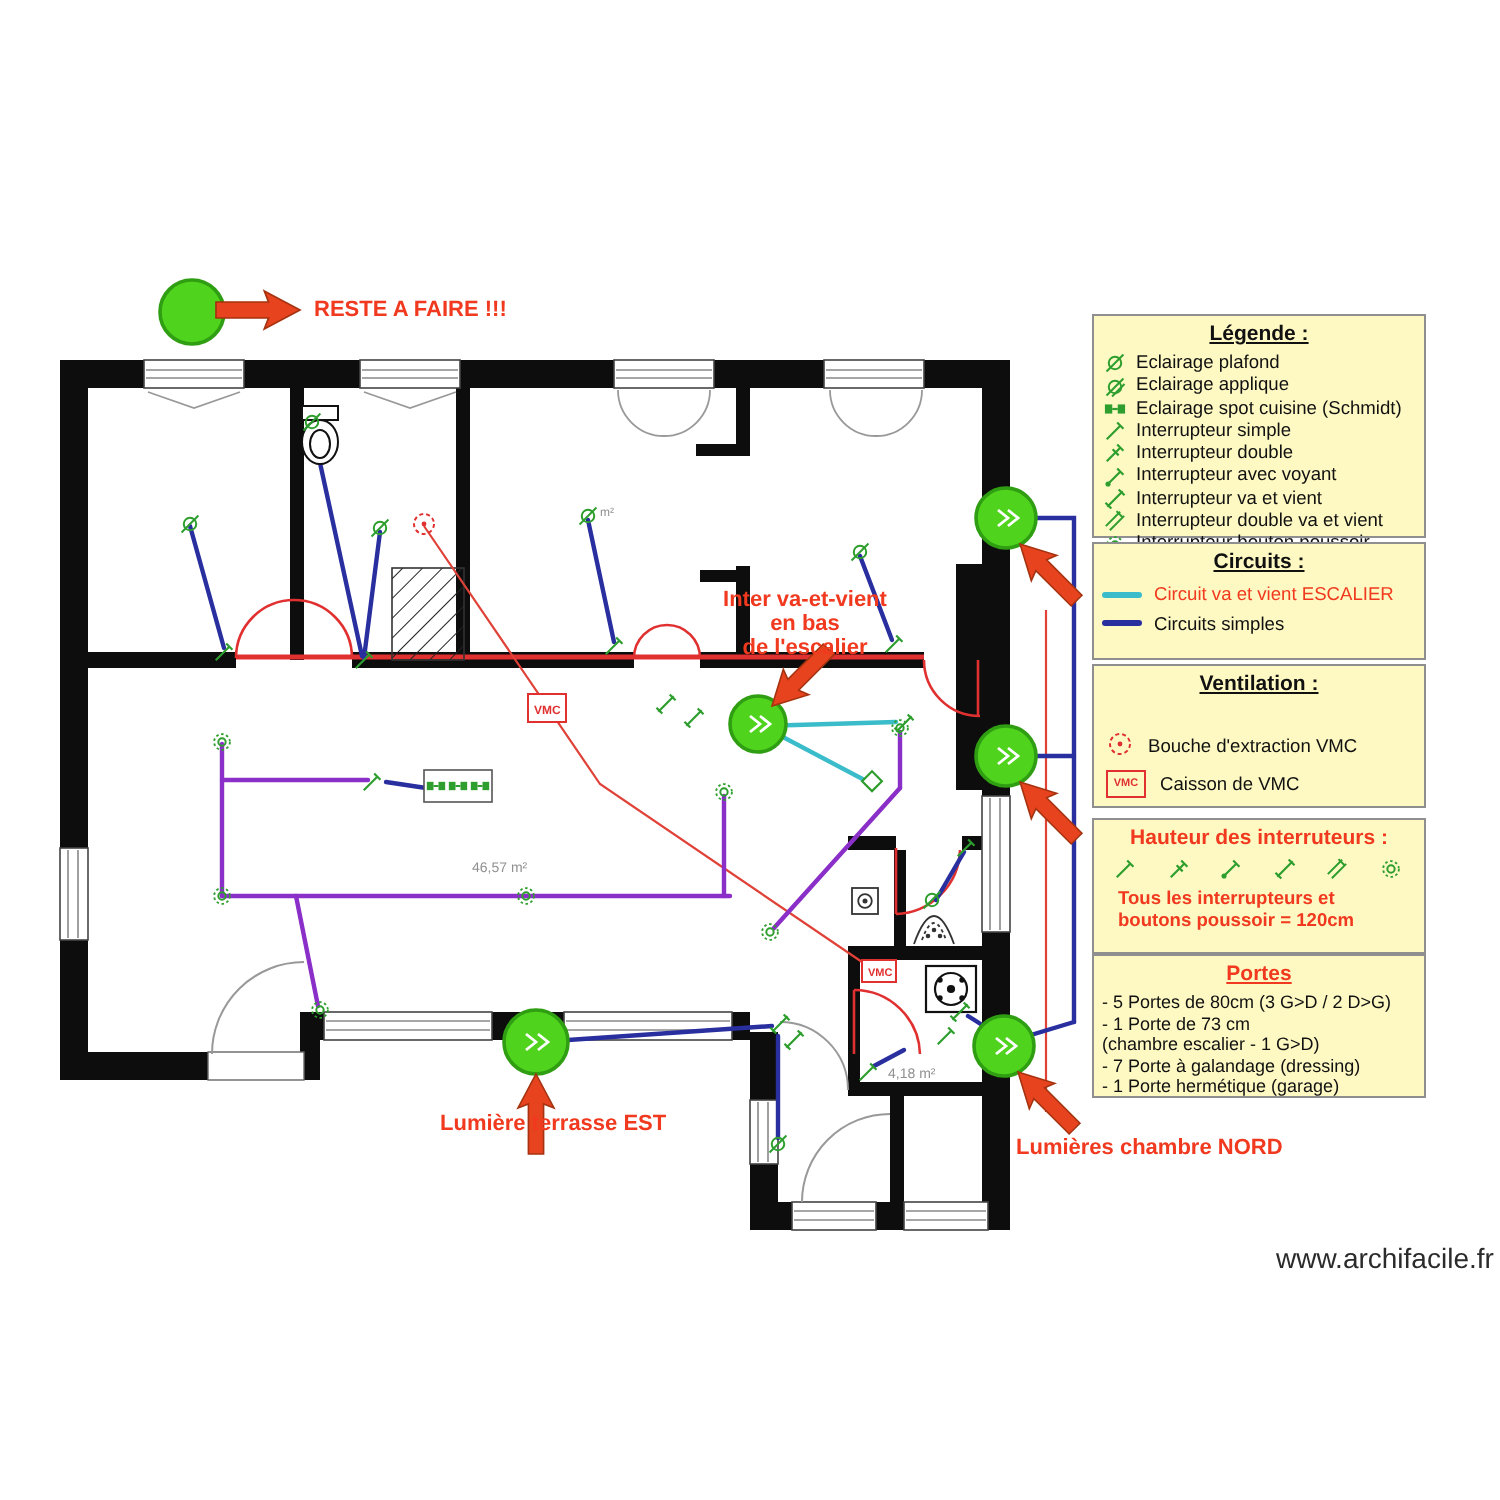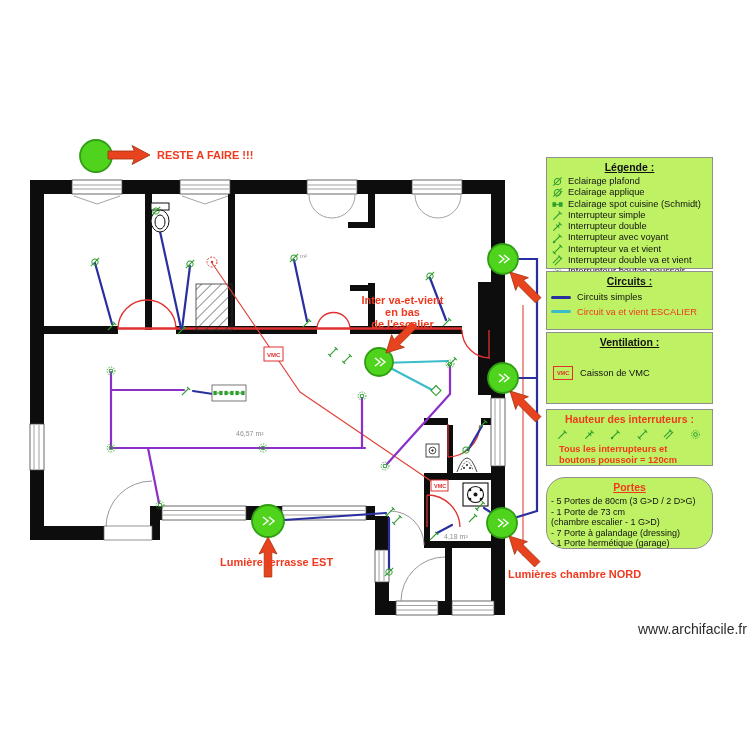--- a/index.html
+++ b/index.html
@@ -1,26 +1,26 @@
 <!DOCTYPE html>
 <html><head>
 <meta charset="utf-8">
 <style>
   html,body{margin:0;padding:0;background:#fff;width:750px;height:750px;overflow:hidden;
     font-family:"Liberation Sans", sans-serif;}
   #stage{position:relative;width:750px;height:750px;background:#fff;}
   #plan-svg{position:absolute;left:0;top:0;z-index:1;}
   .annot{position:absolute;z-index:5;color:#f0391e;font-weight:bold;font-size:11px;line-height:12px;white-space:nowrap;}
   .annot.center{text-align:center;}
-  .panel{position:absolute;left:546px;width:167px;border:1px solid #8f8f8f;background:#bef264;
+  .panel{position:absolute;left:546px;width:167px;border:1px solid #8f8f8f;background:#fef9c3;
     box-sizing:border-box;padding:2px 4px 4px;z-index:10;font-size:9.3px;color:#111;}
   .panel-title{text-align:center;font-weight:bold;font-size:10.5px;text-decoration:underline;margin:1px 0 3px;color:#111;}
   .panel-title.red{color:#f0391e;}
   .panel-title.nound{text-decoration:none;}
-  .lg-row{display:flex;align-items:center;gap:4px;line-height:11.3px;height:11.3px;}
+  .lg-row{display:flex;align-items:flex-end;gap:4px;line-height:11.3px;height:11.3px;}
   .lg-ic{width:13px;height:11px;flex:0 0 13px;display:flex;align-items:center;justify-content:center;}
   .cir-row{display:flex;align-items:center;gap:6px;height:14.5px;}
   .cir-swatch{width:20px;height:3px;border-radius:2px;flex:0 0 20px;}
   .sw1{background:#2a2fa0;}
   .sw2{background:#3bbcca;}
   .sw3{background:#8b2fc9;}
   .cir-label{font-size:9.3px;}
   .cir-label.red{color:#f0391e;}
   .vent-row{display:flex;align-items:center;gap:7px;height:19px;margin-left:2px;}
   .vent-sp{height:12px;}
@@ -417,39 +417,46 @@
             <use href="#s-poussoir" x="0" y="0" width="11" height="11"></use>
           </svg>
         </span>
     <span>Interrupteur bouton poussoir</span>
       </div>
 </div>
 
 <div class="panel" style="top:271px;height:59px;">
   <div class="panel-title">Circuits :</div>
   <div class="cir-row">
+    <span class="cir-swatch sw2"></span>
+    <span class="cir-label red">Circuit va et vient ESCALIER</span>
+      </div>
+  <div class="cir-row">
     <span class="cir-swatch sw1"></span>
     <span class="cir-label">Circuits simples</span>
-      </div>
-  <div class="cir-row">
-    <span class="cir-swatch sw2"></span>
-    <span class="cir-label red">Circuit va et vient ESCALIER</span>
       </div>
 </div>
 
 <div class="panel" style="top:332px;height:72px;">
   <div class="panel-title">Ventilation :</div>
   <div class="vent-sp"></div>
   <div class="vent-row">
+    <span><svg width="14" height="14">
+      <circle cx="7" cy="7" r="5" fill="none" stroke="#e03030" stroke-width="1" stroke-dasharray="2,1.5"></circle>
+      <circle cx="7" cy="7" r="1.2" fill="#e03030"></circle>
+          </svg></span>
+    <span>Bouche d'extraction VMC</span>
+      </div>
+  <div class="vent-row">
     <span class="vmc-mini">VMC</span>
     <span>Caisson de VMC</span>
       </div>
 </div>
 
-<div class="panel" style="top:409px;height:57px;">
+<div class="panel" style="top:409px;height:68px;">
   <div class="panel-title red nound">Hauteur des interruteurs :</div>
   <div class="hz-icons">
     <span><svg width="12" height="11">
             <use href="#s-sw1" width="11" height="11"></use>
           </svg></span>
     <span><svg width="12" height="11">
             <use href="#s-sw2" width="11" height="11"></use>
           </svg></span>
     <span><svg width="12" height="11">
             <use href="#s-swv" width="11" height="11"></use>
@@ -461,21 +468,21 @@
             <use href="#s-sw2vv" width="11" height="11"></use>
           </svg></span>
     <span><svg width="12" height="11">
             <use href="#s-poussoir" width="11" height="11"></use>
           </svg></span>
   </div>
   <div class="hz-note">Tous les interrupteurs et</div>
   <div class="hz-note">boutons poussoir = 120cm</div>
 </div>
 
-<div class="panel" style="top:477px;height:72px;border-radius:19px;">
+<div class="panel" style="top:477px;height:72px;">
   <div class="panel-title red">Portes</div>
   <div class="portes-line">- 5 Portes de 80cm (3 G&gt;D / 2 D&gt;G)</div>
   <div class="portes-line">- 1 Porte de 73 cm</div>
   <div class="portes-line">(chambre escalier - 1 G&gt;D)</div>
   <div class="portes-line">- 7 Porte à galandage (dressing)</div>
   <div class="portes-line">- 1 Porte hermétique (garage)</div>
 </div>
 
 <div id="watermark">www.archifacile.fr</div>
 

